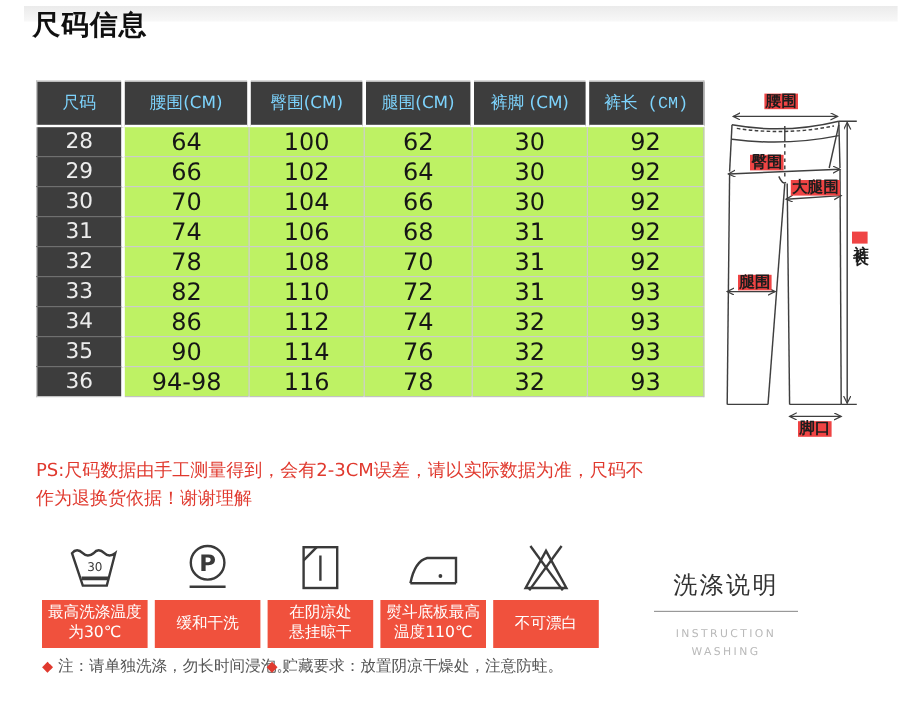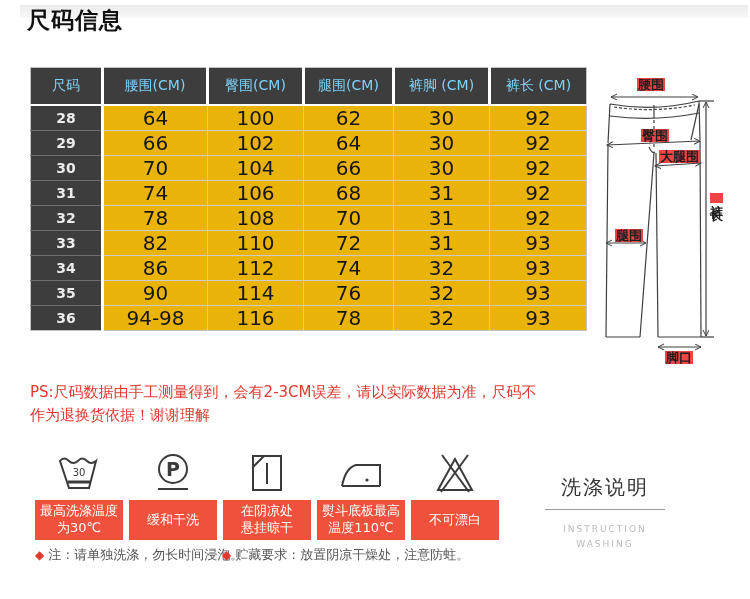--- a/index.html
+++ b/index.html
@@ -21,31 +21,31 @@
   table.size-table {
     position:absolute; left:30px; top:67px;
     border-collapse:collapse; table-layout:fixed;
     border:1px solid #c2c2c2;
   }
   .size-table th {
     height:37px; background:var(--header-bg,#3d3d3d); color:#7dd3fc;
     font-size:14px; font-weight:400; text-align:center;
     border-right:3px solid #fff; border-bottom:2px solid #fff;
   }
-  .size-table th:last-child { border-right:none; }
+  .size-table th:last-child { border-right:none;font-family:Liberation Mono, monospace; }
   .size-table td { height:25px; text-align:center; padding:0; }
   .size-table td.size-cell {
-    background:var(--header-bg,#3d3d3d); color:#ececec; font-size:14px;
-    border-right:3px solid #fff; border-bottom:1px solid #6f6f6f;font-weight:bold;
+    background:var(--header-bg,#3d3d3d); color:#ececec; font-size:18px;
+    border-right:3px solid #fff; border-bottom:1px solid #6f6f6f;
   }
   .size-table tr:last-child td.size-cell { border-bottom:none; }
   .size-table td.val-cell {
     font-size:20px; color:#161616;
     border-right:1px solid #ccc; border-bottom:1px solid #ccc;
-    background:#eab308;
+    background:#bef264;
   }
   .size-table td.val-cell:last-child { border-right:none; }
   .size-table tr:last-child td.val-cell { border-bottom:none; }
 
   
   .diagram { position:absolute; left:603px; top:75px; width:147px; height:298px; }
   .diagram svg { position:absolute; left:0; top:0; }
   .dg-label {
     position:absolute; font-size:13px; font-weight:700; color:#1d1d1d;
     background:#ef4444; line-height:1; padding:0 1px; white-space:nowrap;
@@ -220,21 +220,21 @@
       <line x1="3" y1="168" x2="43" y2="168" marker-start="url(#ah)" marker-end="url(#ah)"></line>
 
       <path d="M96,26 L111,26"></path>
       <path d="M98,262 L111,262"></path>
       <line x1="103" y1="27" x2="103" y2="261" marker-start="url(#ah)" marker-end="url(#ah)"></line>
 
       <line x1="55" y1="272" x2="98" y2="272" marker-start="url(#ah)" marker-end="url(#ah)"></line>
     </g>
   </svg>
   <div class="dg-label" style="left:34px; top:3px;">腰围</div>
-  <div class="dg-label" style="left:22px; top:54px;margin-left:16px;">臀围</div>
+  <div class="dg-label" style="left:22px; top:54px;">臀围</div>
   <div class="dg-label" style="left:56px; top:75px;">大腿围</div>
   <div class="dg-label" style="left:12px; top:154px;">腿围</div>
   <div class="dg-label vertical" style="left:107px; top:118px;">裤长</div>
   <div class="dg-label" style="left:62px; top:276px;">脚口</div>
 </div>
 
 <div class="ps-note">
   <div>PS:尺码数据由手工测量得到，会有2-3CM误差，请以实际数据为准，尺码不</div>
   <div>作为退换货依据！谢谢理解</div>
 </div>

